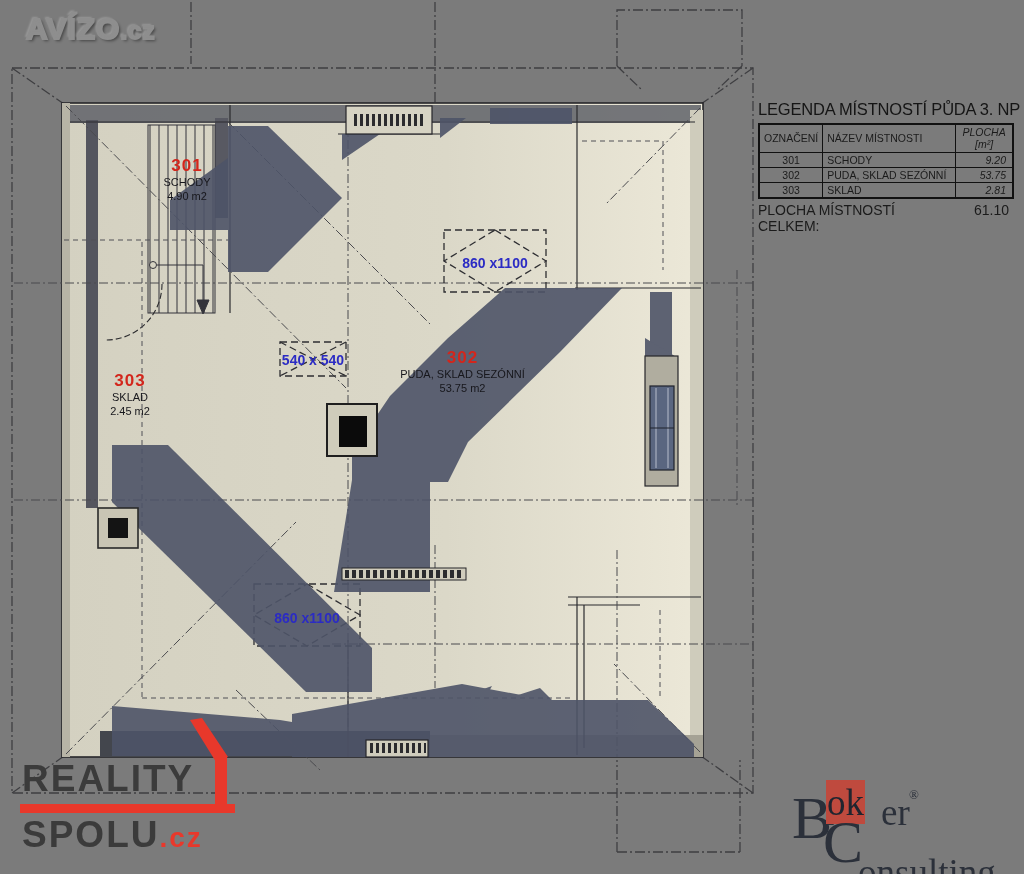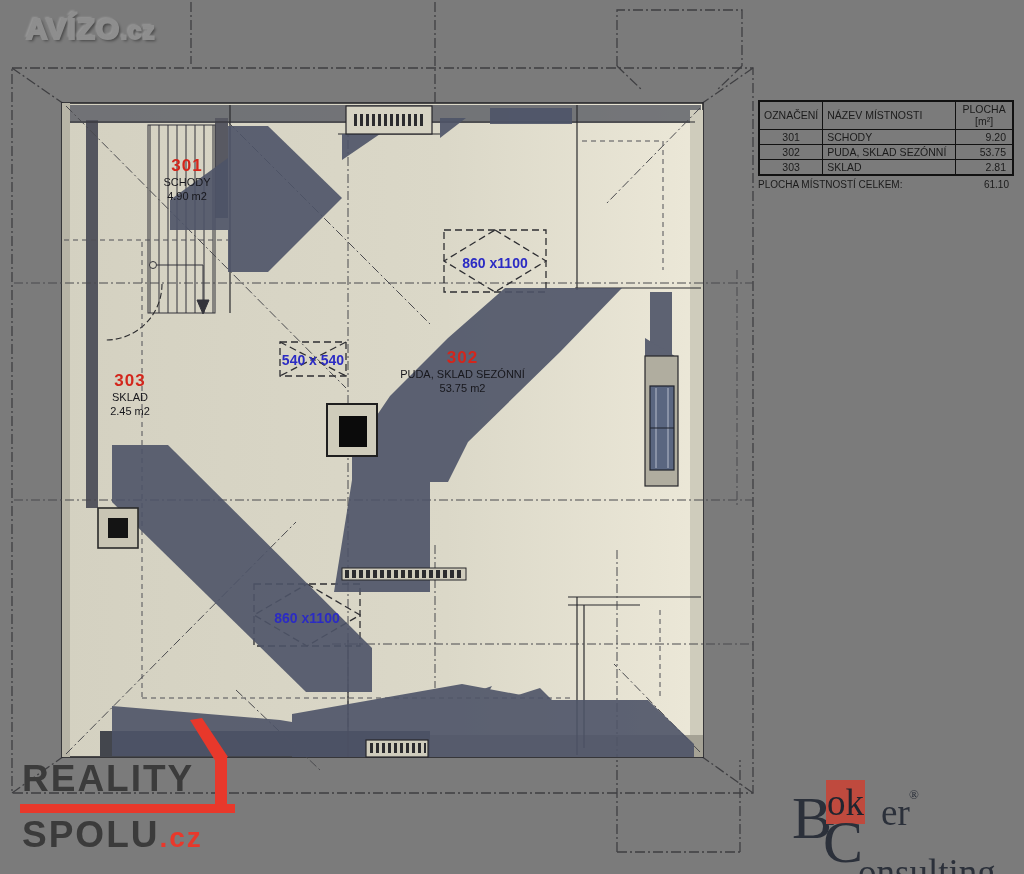--- a/index.html
+++ b/index.html
@@ -19,24 +19,24 @@
   .dim-label{position:absolute;z-index:3;width:90px;text-align:center;font-size:14px;font-weight:bold;color:var(--dimension_blue);}
 
   
   .legend{position:absolute;left:758px;top:100px;width:256px;z-index:3;color:#1b1b1b;}
   .legend-title{font-size:16.5px;font-weight:400;color:#151515;margin-bottom:4px;white-space:nowrap;letter-spacing:-.2px;}
   .legend table{border-collapse:collapse;width:100%;border:2px solid #111;}
   .legend th,.legend td{border:1px solid #111;font-size:10.5px;font-weight:normal;padding:1px 4px;}
   .legend th{height:28px;}
   .col-id{width:52px;text-align:center;}
   .col-name{width:142px;text-align:left;}
-  .col-area{width:58px;text-align:center;}
+  .col-area{width:58px;text-align:center;font-style:italic;}
   td.col-id{text-align:center;}
   td.col-area{text-align:right;padding-right:6px;}
-  .legend-total{display:flex;justify-content:space-between;font-size:10px;margin-top:3px;}
+  .legend-total{display:flex;justify-content:space-between;font-size:14px;margin-top:3px;}
   .legend-total .tv{width:56px;text-align:right;padding-right:5px;}
 
   
   .avizo{position:absolute;left:26px;top:12px;z-index:4;color:#8e8e8e;font-weight:bold;
          text-shadow:-2px -2px 2px rgba(255,255,255,.22), 2px 2px 3px rgba(0,0,0,.45);
          -webkit-text-stroke:2px #8e8e8e;letter-spacing:1px;}
   .avizo .brand{font-size:30px;font-style:normal;}
   .avizo .tld{font-size:24px;}
 
   
@@ -228,20 +228,21 @@
     <div class="room-id">303</div>
     <div class="room-name">SKLAD</div>
     <div class="room-area">2.45 m2</div>
   </div>
 
   <div class="dim-label" style="left:450px;top:255px;">860 x1100</div>
   <div class="dim-label" style="left:268px;top:352px;">540 x 540</div>
   <div class="dim-label" style="left:262px;top:610px;">860 x1100</div>
 
   <div class="legend">
+    <div class="legend-title">LEGENDA MÍSTNOSTÍ PŮDA 3. NP</div>
     <table>
       <thead>
         <tr>
           <th class="col-id">OZNAČENÍ</th>
           <th class="col-name">NÁZEV MÍSTNOSTI</th>
           <th class="col-area">
             <div>PLOCHA</div>
             <div>[m²]</div>
           </th>
         </tr>

